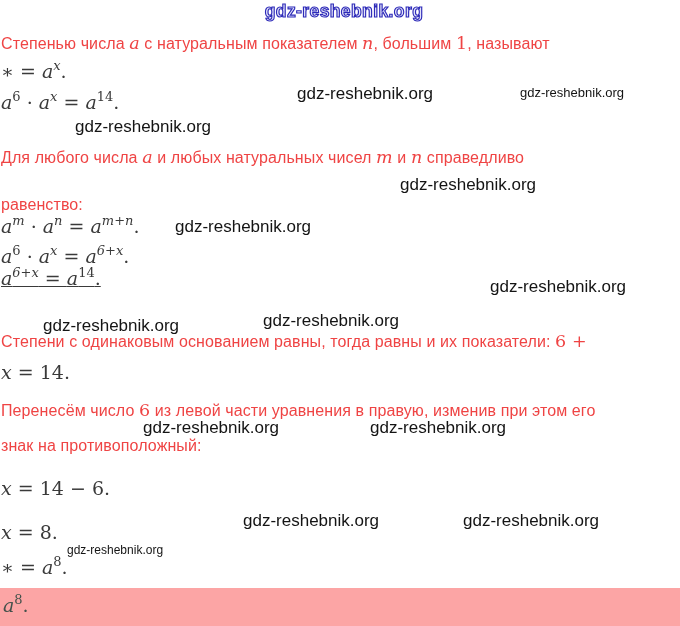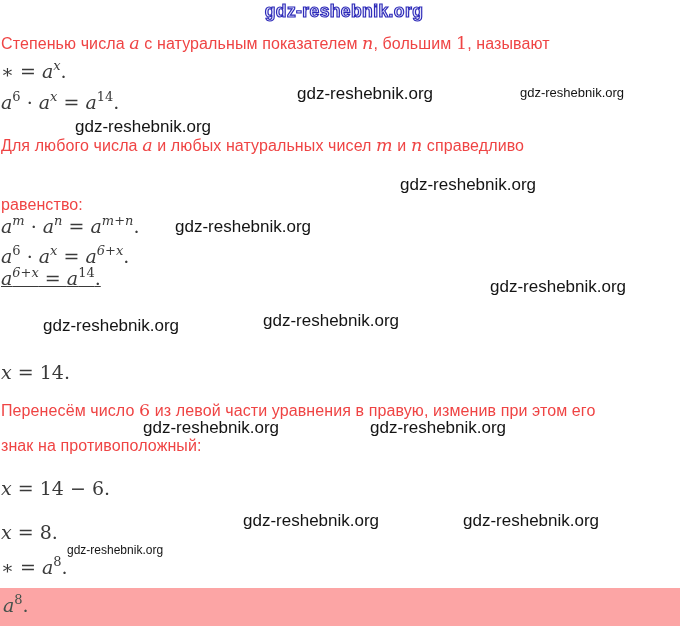--- a/index.html
+++ b/index.html
@@ -36,38 +36,41 @@
   </div>
 
   <div class="row math" style="top:61px;">
     <span class="mo">∗ = </span><span class="mi">a</span><span class="sup mi">x</span><span class="mo">.</span>
   </div>
 
   <div class="row math" style="top:92px;">
     <span class="mi">a</span><span class="sup mo">6</span><span class="mo"> · </span><span class="mi">a</span><span class="sup mi">x</span><span class="mo"> = </span><span class="mi">a</span><span class="sup mo">14</span><span class="mo">.</span>
   </div>
 
-  <div class="row sans" style="top:135px;">
+  <div class="row sans" style="top:147px;">
     <span>Для любого числа </span><span class="imath">a</span><span> и любых натуральных чисел </span><span class="imath">m</span><span> и </span><span class="imath">n</span><span> справедливо</span>
   </div>
 
   <div class="row sans" style="top:172px;margin-top:23px;">равенство:</div>
 
   <div class="row math" style="top:216px;">
     <span class="mi">a</span><span class="sup mi">m</span><span class="mo"> · </span><span class="mi">a</span><span class="sup mi">n</span><span class="mo"> = </span><span class="mi">a</span><span class="sup mi">m+n</span><span class="mo">.</span>
   </div>
 
   <div class="row math" style="top:246px;">
     <span class="mi">a</span><span class="sup mo">6</span><span class="mo"> · </span><span class="mi">a</span><span class="sup mi">x</span><span class="mo"> = </span><span class="mi">a</span><span class="sup mi">6+x</span><span class="mo">.</span>
   </div>
 
   <div class="row math" style="top:268px;text-decoration:underline;">
     <span class="mi">a</span><span class="sup mi">6+x</span><span class="mo"> = </span><span class="mi">a</span><span class="sup mo">14</span><span class="mo">.</span>
   </div>
 
+  <div class="row sans" style="top:331px;">
+    <span>Степени с одинаковым основанием равны, тогда равны и их показатели: </span><span class="inum">6 +</span>
+  </div>
 
   <div class="row math" style="top:362px;">
     <span class="mi">x</span><span class="mo"> = 14.</span>
   </div>
 
   <div class="row sans" style="top:400px;">
     <span>Перенесём число </span><span class="inum">6</span><span> из левой части уравнения в правую, изменив при этом его</span>
   </div>
 
   <div class="row sans" style="top:428px;margin-top:8px;">знак на противоположный:</div>

